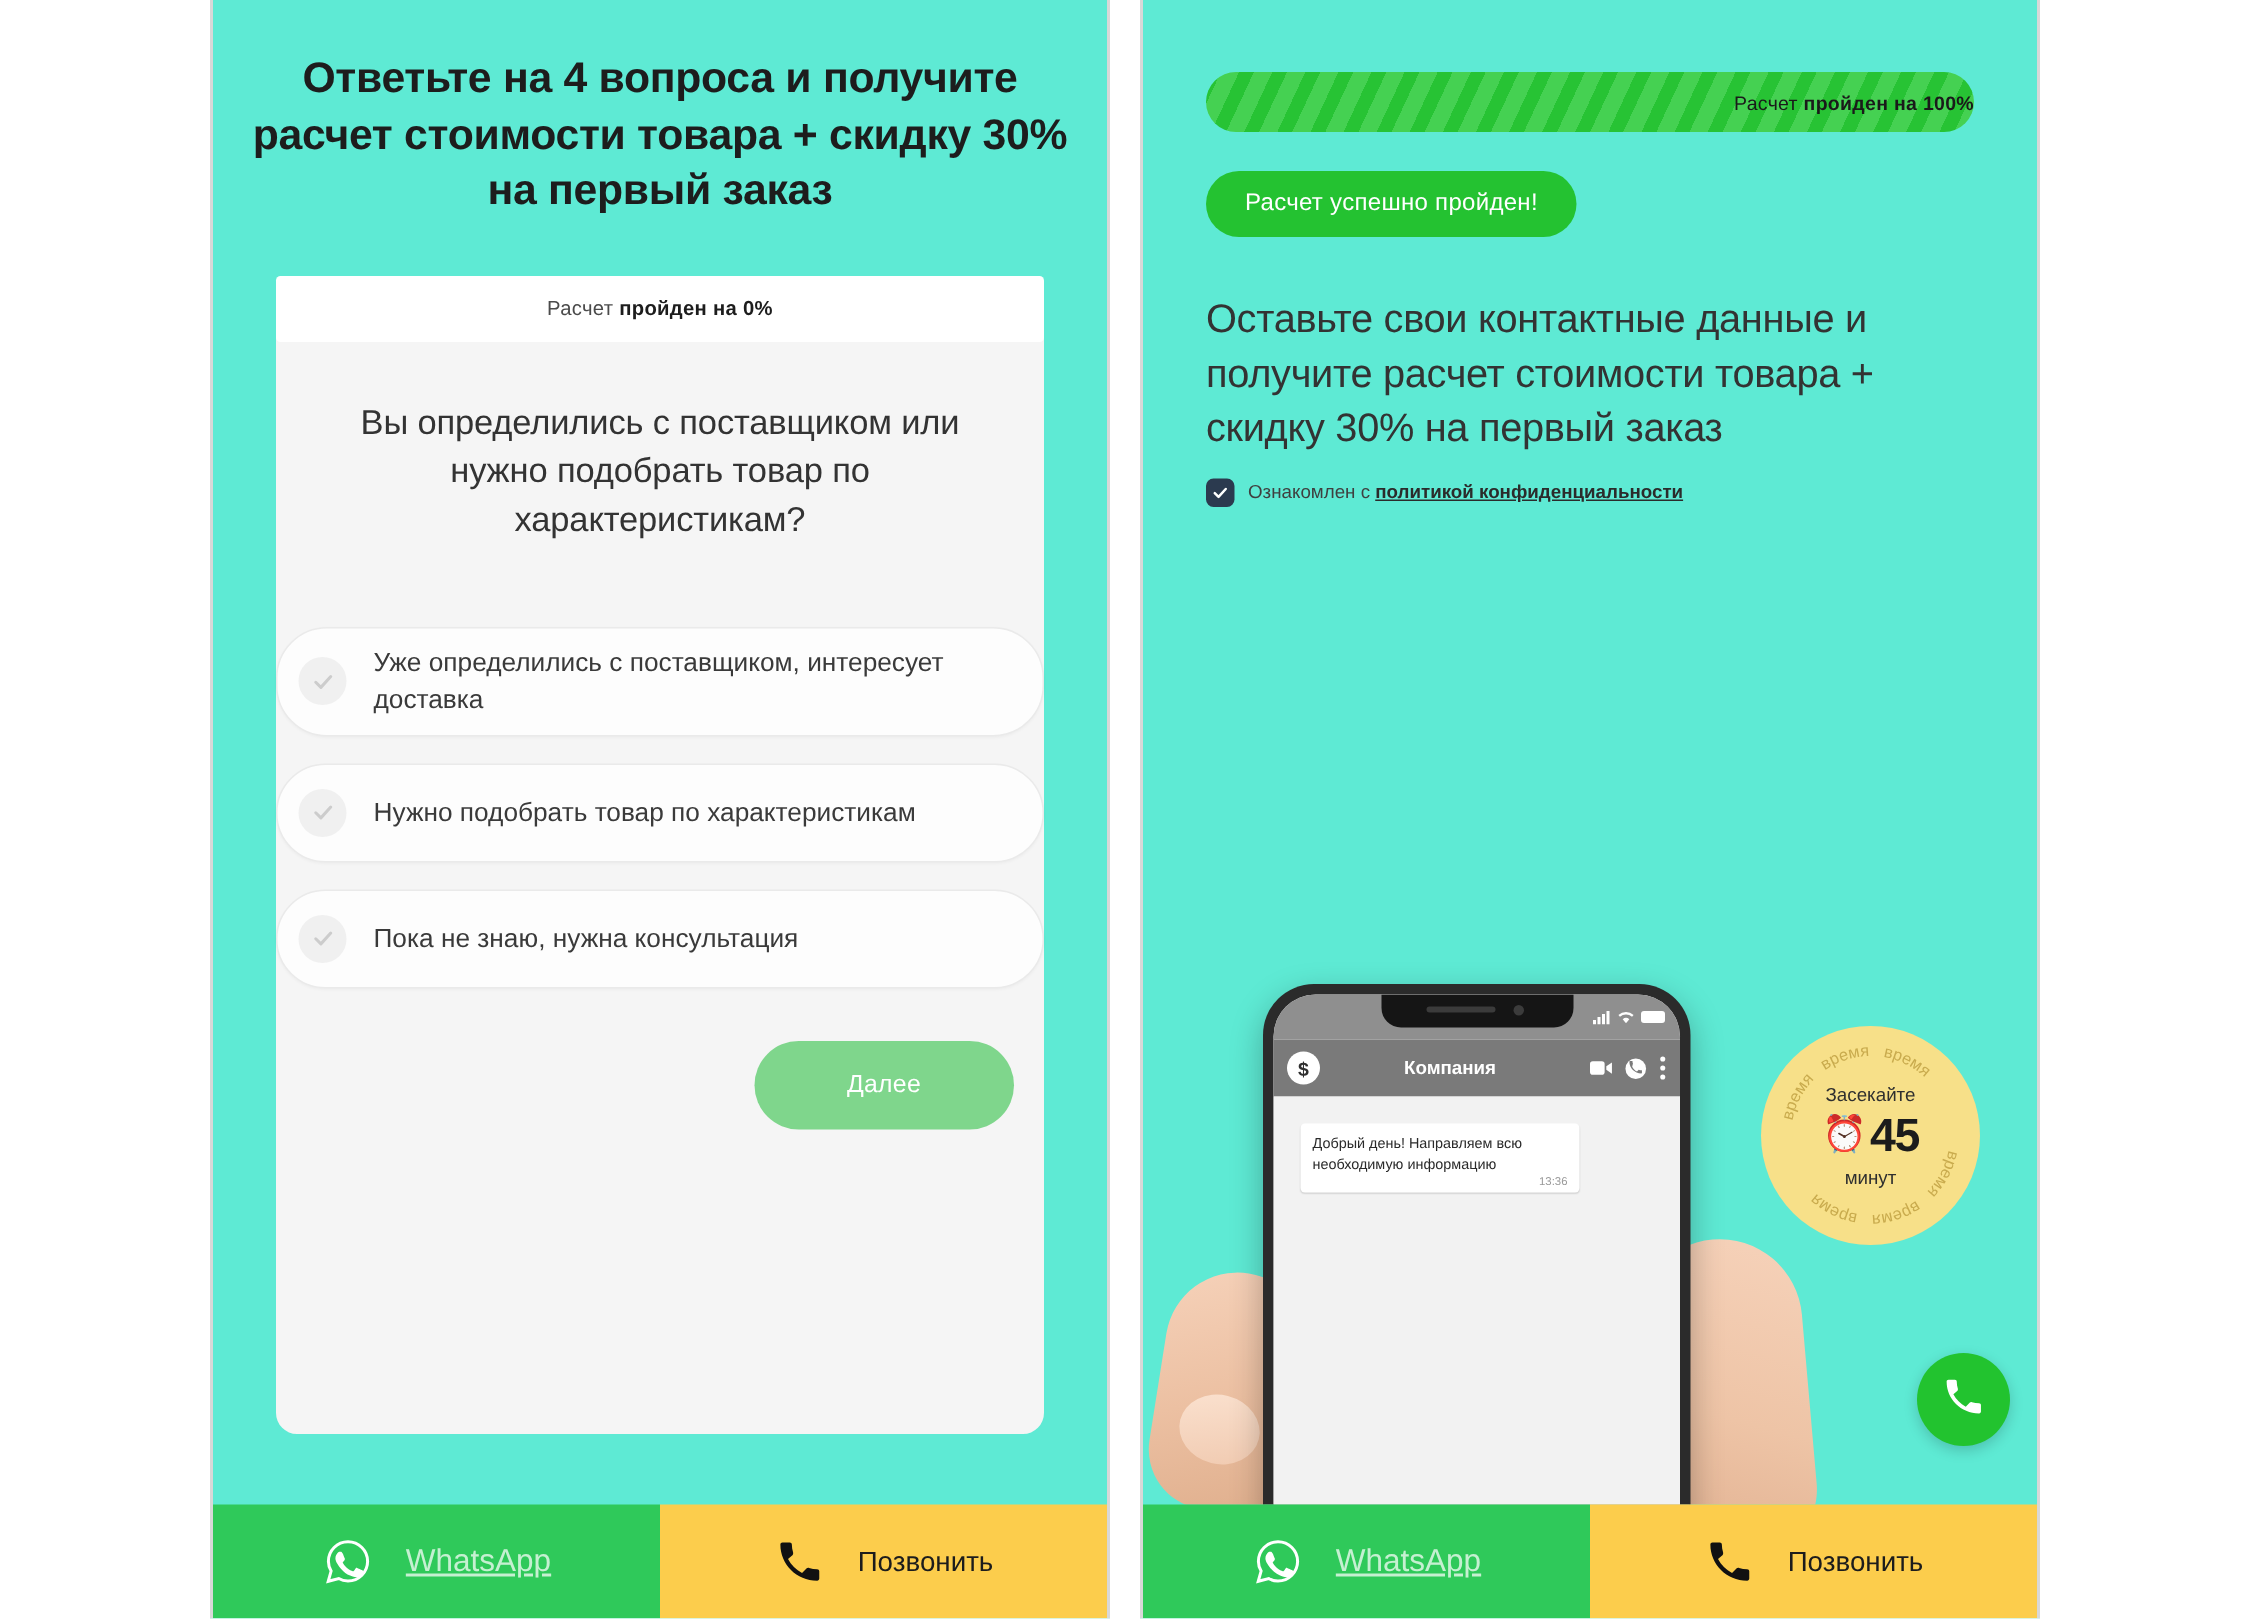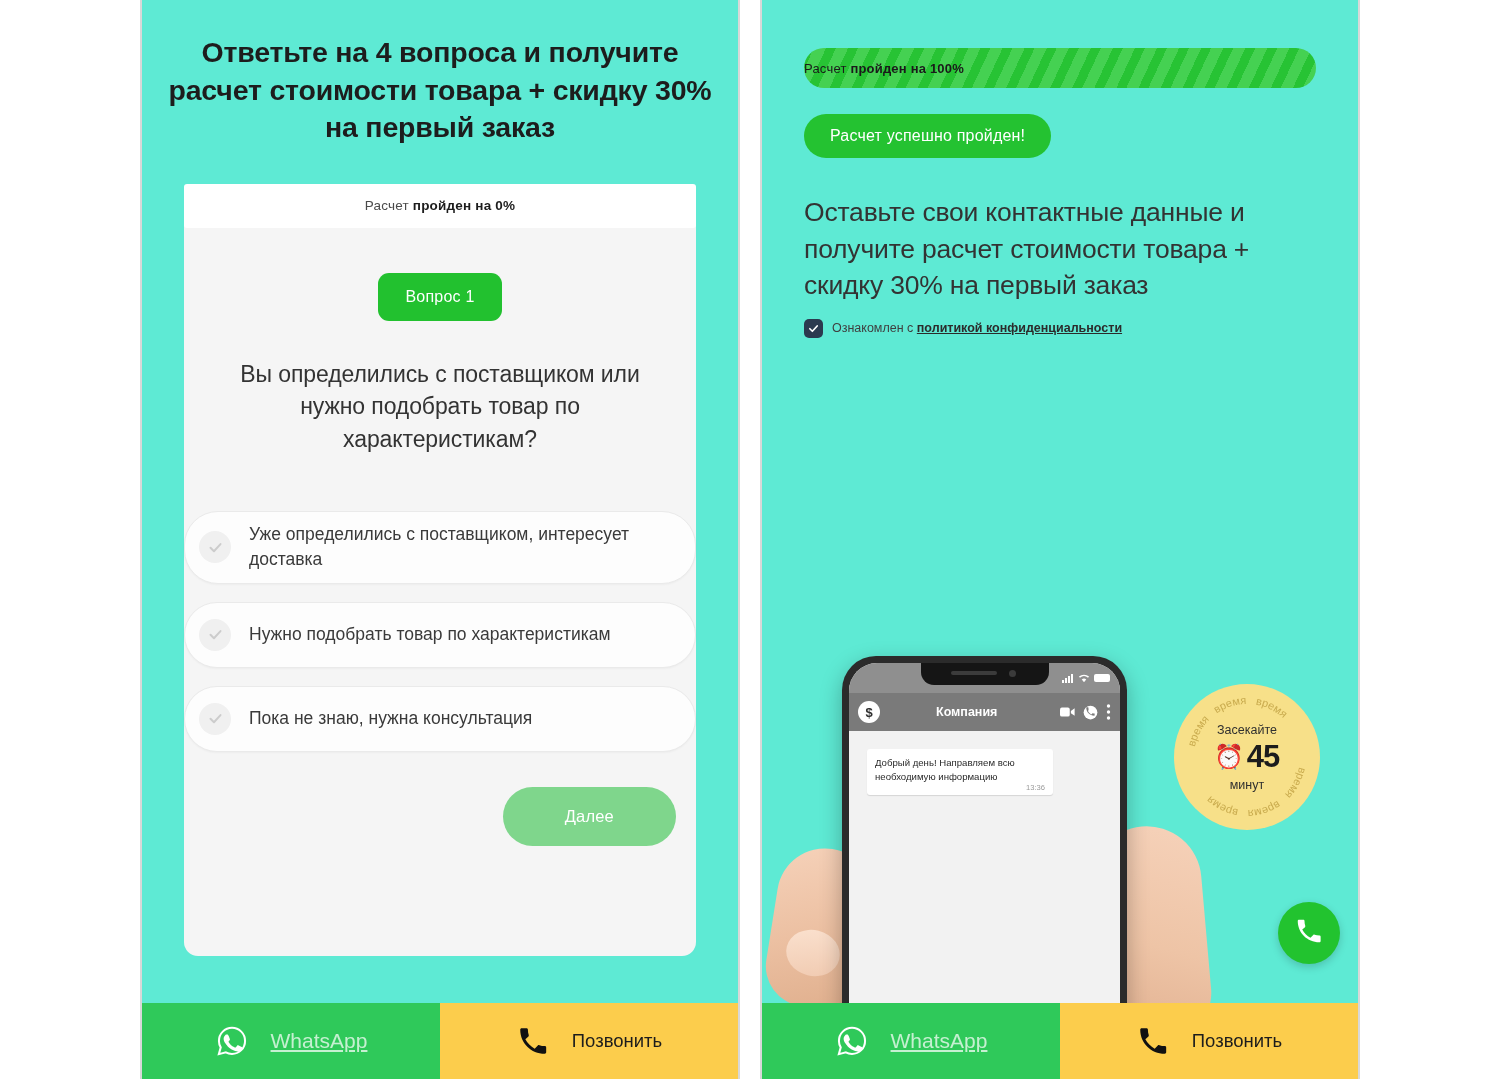--- a/index.html
+++ b/index.html
@@ -129,21 +129,21 @@
   .bb-icon svg { display:block; }
 
   
   .r-progress {
     margin: 48px 42px 0 42px;
     height: 40px;
     border-radius: 20px;
     background: repeating-linear-gradient(115deg,
       #27c334 0px, #27c334 9px,
       #45d152 9px, #45d152 20px);
-    display: flex; align-items: center; justify-content: flex-start;
+    display: flex; align-items: center; justify-content: flex-end;
   }
   .r-progress-label { font-size: 13px; color: #1a1a1a; letter-spacing:.2px;}
   .r-progress-label b { font-weight: bold; }
 
   .r-success-row { margin: 26px 42px 0 42px; text-decoration: underline; }
   .r-success {
     display: inline-block;
     background: #24c231; color: #fff;
     font-size: 16px; padding: 13px 26px; border-radius: 22px;
     letter-spacing: .2px;
@@ -309,23 +309,20 @@
     <div class="quiz-card">
 
       <div class="progress-wrap">
         <div class="progress-track">
           <div class="progress-label">
             <span>Расчет </span><b>пройден на 0%</b>
           </div>
         </div>
       </div>
 
-      <div class="q-badge-row">
-        <span class="q-badge">Вопрос 1</span>
-      </div>
 
       <div class="question">Вы определились с поставщиком или нужно подобрать товар по характеристикам?</div>
 
       <div class="options">
 
         <div class="option">
           <span class="opt-check">
             <svg viewBox="0 0 24 24" fill="none" stroke="#cccccc" stroke-width="3.2" stroke-linecap="round" stroke-linejoin="round">
                 <polyline points="4,12.5 9.5,18 20,6.5"></polyline>
               </svg>

